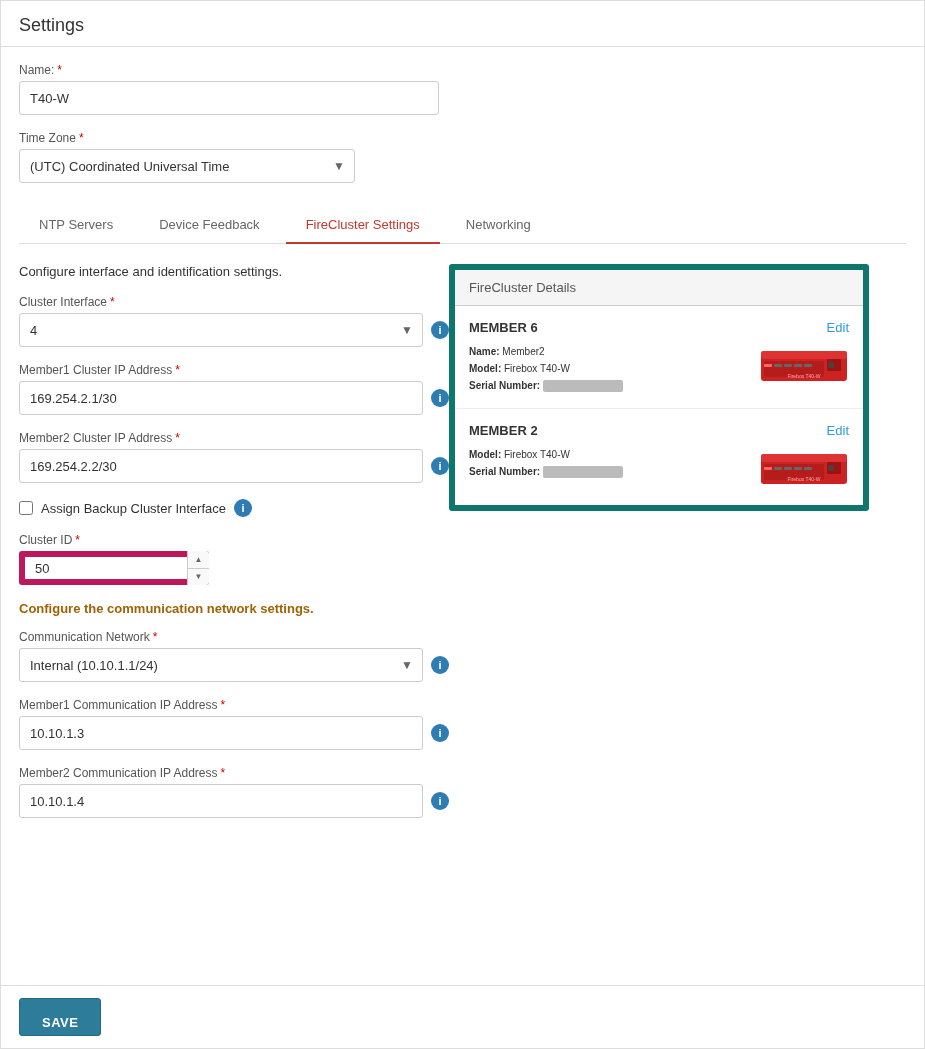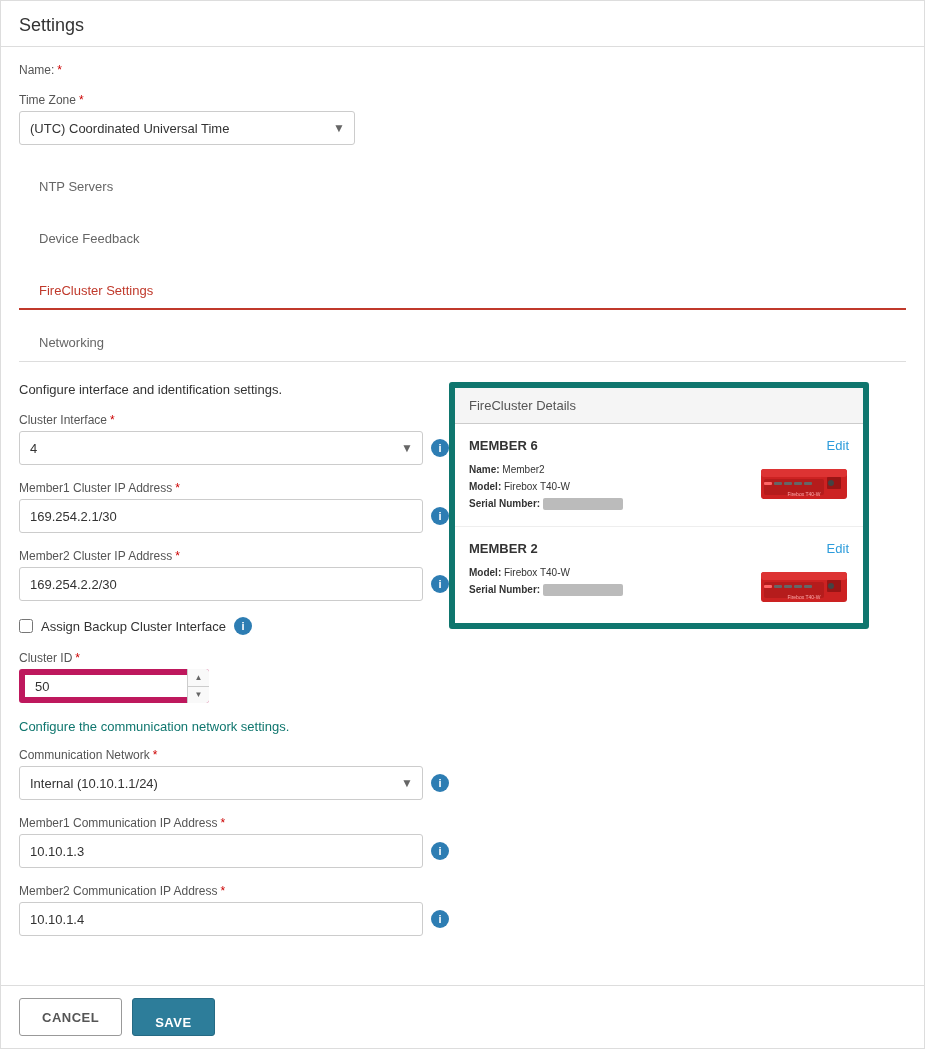--- a/index.html
+++ b/index.html
@@ -79,24 +79,23 @@
       top: 50%;
       transform: translateY(-50%);
       pointer-events: none;
       color: #666;
       font-size: 12px;
     }
     
     .tabs-container {
       border-bottom: 1px solid #ddd;
       display: flex;
-      gap: 18px;
+      gap: 6px;
       margin-bottom: 20px;
       padding-top: 10px;
-      flex-direction: column;
     }
     .tab-item {
       padding: 8px 20px 10px;
       cursor: pointer;
       font-size: 13px;
       color: #666;
       border-bottom: 2px solid transparent;
       margin-bottom: -1px;
       white-space: nowrap;
     }
@@ -323,38 +322,40 @@
       border-radius: 3px;
       font-size: 13px;
       font-weight: 600;
       color: #fff;
       cursor: pointer;
       text-transform: uppercase;
       letter-spacing: 0.5px;
     }
     .comm-section-heading {
       font-size: 13px;
-      color: #0f766e;
+      color: #a16207;
       margin-bottom: 14px;
       margin-top: 10px;
+      font-weight: bold;
     }
   </style>
 </head>
 <body>
 
 <div class="page-container">
   <div class="page-title">Settings</div>
 
   <div class="main-content">
 
     <div class="field-group">
       <div class="field-label">
         <span>Name:</span>
         <span class="required-star">*</span>
       </div>
+      <input type="text" class="text-input" style="max-width: 420px;" value="T40-W">
     </div>
 
     <div class="field-group">
       <div class="field-label">
         <span>Time Zone</span>
         <span class="required-star">*</span>
       </div>
       <div class="select-wrapper">
         <select class="select-input">
           <option>(UTC) Coordinated Universal Time</option>
@@ -552,16 +553,15 @@
             </div>
           </div>
         </div>
       </div>
     </div>
 
     <div style="height: 60px;"></div>
   </div>
 
   <div class="bottom-bar">
-    <button class="btn-cancel">CANCEL</button>
     <button class="btn-save">SAVE</button>
   </div>
 </div>
 
 </body></html>

